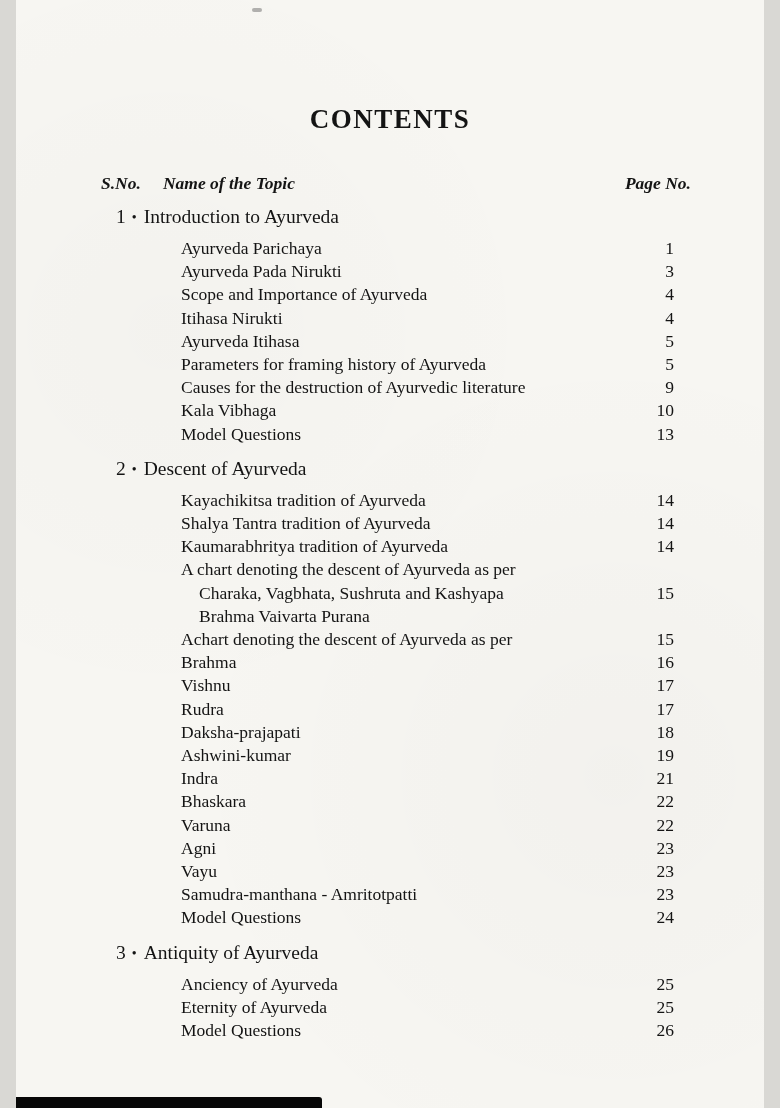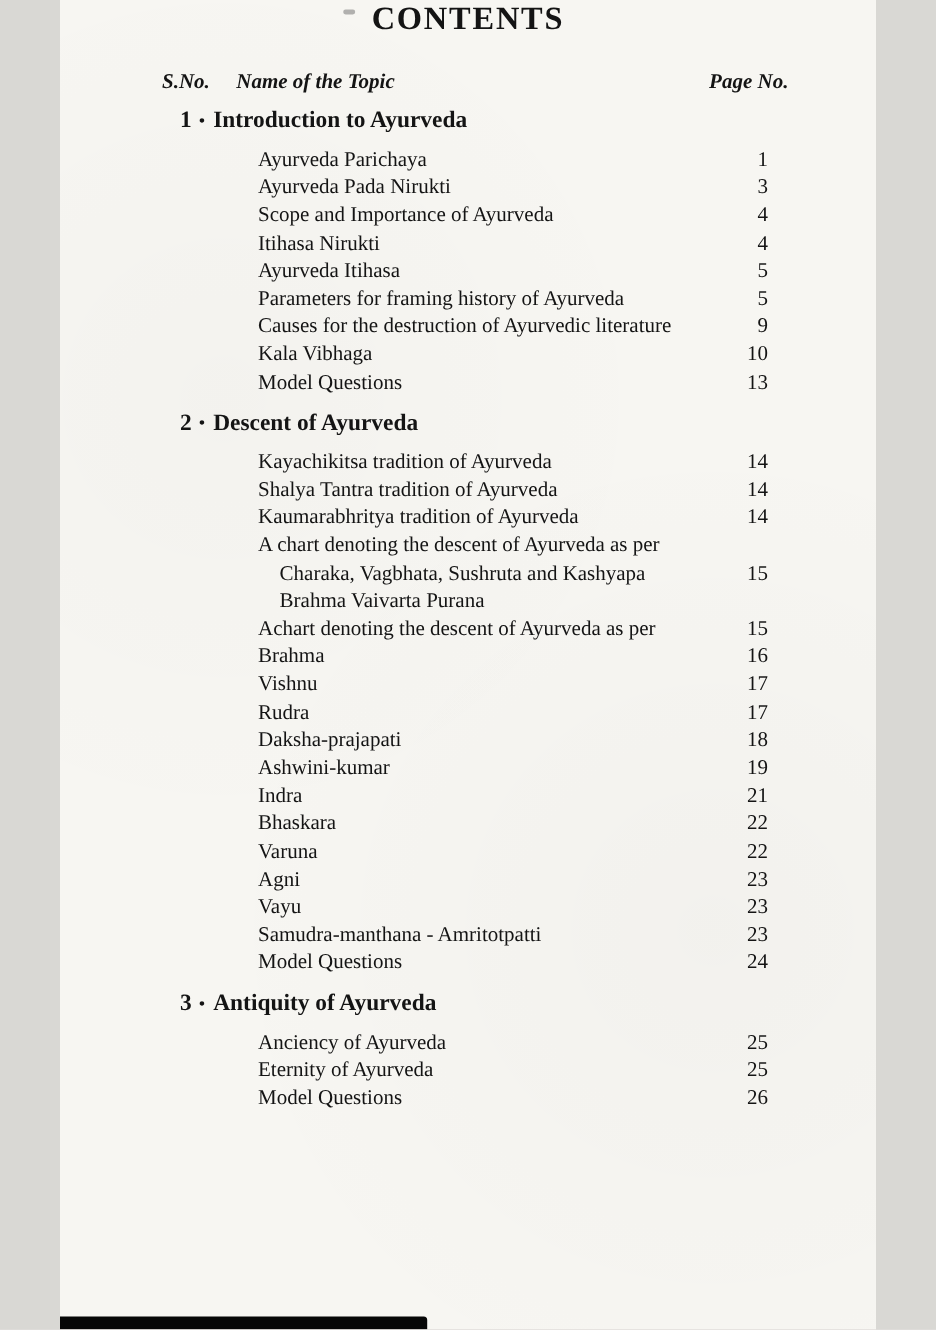--- a/index.html
+++ b/index.html
@@ -1,51 +1,52 @@
 <!DOCTYPE html>
 <html><head>
 <meta charset="utf-8">
 <style>
   html, body { margin: 0; padding: 0; background: #d9d8d4; }
   .page {
     position: relative;
-    width: 680px;
+    width: 748px;
     height: 1108px;
     margin: 0 auto;
     background: #f7f6f2;
     background-image:
       radial-gradient(circle at 20% 30%, rgba(0,0,0,0.015), transparent 40%),
       radial-gradient(circle at 80% 70%, rgba(0,0,0,0.02), transparent 45%);
     font-family: "Liberation Serif", "DejaVu Serif", serif;
     color: #141414;
     overflow: hidden;
     box-sizing: border-box;
+    padding-top: 104px;
   }
   .doc-title {
     text-align: center;
     font-size: 27px;
     font-weight: bold;
     letter-spacing: 1.5px;
     margin: 0 0 26px 0;
   }
   .col-header {
     display: flex;
     align-items: baseline;
     font-style: italic;
     font-size: 17.5px;
     padding: 0 73px 0 85px;
     margin-bottom: 6px;
   }
-  .col-sno { font-weight: bold; font-style: italic; }
+  .col-sno { font-weight: bold; font-style: italic; margin-top: 12px; }
   .col-topic { margin-left: 22px; font-weight: bold; font-style: italic; }
   .col-header .spacer { flex: 1; }
   .col-page { font-weight: bold; font-style: italic; }
   .section { margin-top: 12px; }
   .section-header {
-    font-weight: bold;
+    font-weight: normal;
     font-size: 19.5px;
     padding-left: 100px;
     margin-bottom: 9px;
   }
   .sec-num { display: inline-block; }
   .sec-dot {
     display: inline-block;
     font-size: 14px;
     margin: 0 7px 0 6px;
     vertical-align: 1px;

